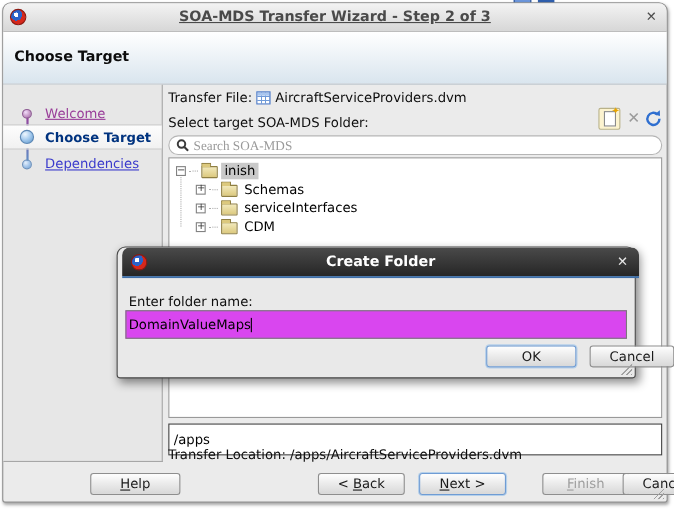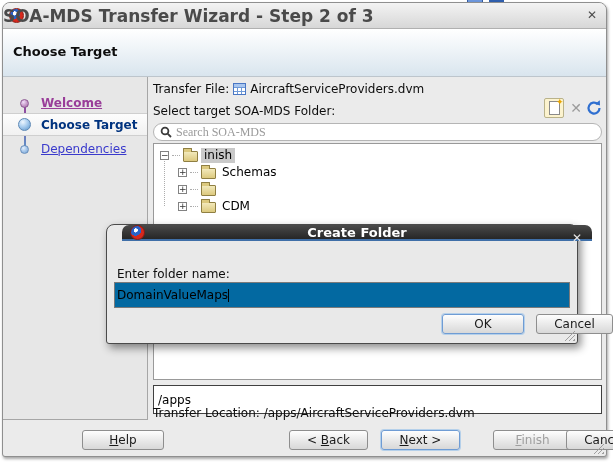--- a/index.html
+++ b/index.html
@@ -8,22 +8,22 @@
   .stage { position:relative; width:613px; height:463px; background:#fff; }
   .abs { position:absolute; }
 
   
   .window { left:2px; top:2px; width:605px; height:455px;
     background:#ebebeb; border:1px solid #8f8f8f;
     border-radius:8px 8px 3px 3px; box-shadow:1px 2px 3px rgba(0,0,0,.35); }
   .titlebar { left:0; top:0; width:603px; height:26px;
     background:linear-gradient(#f3f3f3,#d7d7d7); border-bottom:1px solid #b0b0b0;
     border-radius:7px 7px 0 0; display:flex; align-items:center; }
-  .title-text { position:absolute; left:0; right:0; text-align:left;
-    font-size:17px; font-weight:bold; color:#4a4a4a; }
+  .title-text { position:absolute; left:0; right:0; text-align:center;
+    font-size:13px; font-weight:bold; color:#4a4a4a;text-decoration:underline; }
   .close-x { position:absolute; right:9px; top:5px; font-size:12px; font-weight:bold;
     color:#4d4d4d; line-height:14px; cursor:default; }
   .oracle { width:15px; height:15px; border-radius:50%;
     background: radial-gradient(circle at 36% 34%, #ffffff 0 17%, #2a62c8 18% 44%, #d6281c 45%);
     border:1px solid #8c1a12; }
   .hdr { left:0; top:26px; width:603px; height:48px;
     background:linear-gradient(#ffffff,#d9e5ee); border-bottom:1px solid #bdc5cc; }
   .hdr-title { position:absolute; left:10px; top:15px; font-size:13px;
     font-weight:bold; color:#0d0d0d; }
 
@@ -39,21 +39,21 @@
     border:1px solid #8d5a93; }
   .dot-deps { background:radial-gradient(circle at 35% 30%, #e4effc, #a5c6ea 50%, #6f9fd2);
     border:1px solid #6a8fbb; }
   .current-row { position:absolute; left:0; top:36px; width:144px; height:23px;
     background:linear-gradient(#fdfdfd,#f1f1f1);
     border-top:1px solid #cfcfcf; border-bottom:1px solid #cfcfcf; }
   .sphere { position:absolute; left:15px; top:4px; width:13px; height:13px; border-radius:50%;
     background:radial-gradient(circle at 35% 28%, #eef6fe, #a9cdef 45%, var(--sphere-blue));
     border:1px solid #5d88b5; }
   .step-link { position:absolute; left:38px; font-size:12px; text-decoration:underline; cursor:pointer; }
-  .lk-purple { color:var(--link-purple);font-weight:bold; }
+  .lk-purple { color:var(--link-purple); }
   .lk-blue { color:var(--link-blue); }
   .step-current { position:absolute; left:38px; top:4px; font-size:12px; font-weight:bold;
     color:var(--step-navy); }
 
   
   .row-line { position:absolute; display:flex; align-items:center; gap:4px;
     font-size:12px; color:#0d0d0d; }
   .dvm-icon { width:13px; height:12px; border:1px solid #4a77c4;
     background:
       linear-gradient(#a9c6ef,#a9c6ef) 0 0/100% 3px no-repeat,
@@ -111,30 +111,30 @@
   .btn.focused { border-color:#6f9cd4; box-shadow:0 0 0 1px #b5d0ea; }
   .btn.disabled { color:#9e9e9e; cursor:default; }
   .grip { position:absolute; right:2px; bottom:2px; width:11px; height:11px;
     background:repeating-linear-gradient(135deg, transparent 0 2px, #9f9f9f 2px 3px);
     clip-path:polygon(100% 0, 100% 100%, 0 100%); }
 
   
   .modal { left:106px; top:224px; width:472px; height:120px; background:#e9e9e9;
     border:1px solid #4a4a4a; border-radius:8px 8px 3px 3px;
     box-shadow:3px 4px 9px rgba(0,0,0,.45); }
-  .modal-titlebar { position:absolute; left:15px; top:0; width:470px; height:16px;
+  .modal-titlebar { position:absolute; left:4px; top:0; width:470px; height:28px;
     background:linear-gradient(#4a4a4a,#262626); border-radius:7px 7px 0 0;
     border-bottom:2px solid var(--accent-blue); display:flex; align-items:center; }
   .modal-title { position:absolute; left:0; right:0; text-align:center; font-size:13px;
     font-weight:bold; color:#fff; }
   .modal-x { position:absolute; right:10px; top:6px; color:#e8e8e8; font-size:12px;
     font-weight:bold; cursor:pointer; }
   .modal-label { position:absolute; left:10px; top:42px; font-size:12px; color:#0d0d0d; }
   .modal-input { position:absolute; left:7px; top:57px; width:456px; height:17px;
-    background:#0369a1; border:1px solid #7a7a7a; display:flex; align-items:center;
+    background:#d946ef; border:1px solid #7a7a7a; display:flex; align-items:center;
     padding:12px 2px; font-size:12px; color:#000; }
   .caret { display:inline-block; width:1px; height:13px; background:#000; }
 
   .frag { position:absolute; top:0; }
   .frag1 { left:467px; width:16px; height:4px; background:#6c96dc; border:1px solid #33599c; border-top:none; }
   .frag2 { left:489px; width:15px; height:5px; background:#2f5fae; }
 
   svg { display:block; }
 </style>
 </head>
@@ -223,20 +223,21 @@
         <span class="twist">+</span>
         <span class="dots-h"></span>
         <span class="folder"></span>
         <span class="tlabel">Schemas</span>
       </div>
 
       <div class="trow" style="left:24px; top:37px">
         <span class="twist">+</span>
         <span class="dots-h"></span>
         <span class="folder"></span>
+        <span class="tlabel">serviceInterfaces</span>
       </div>
 
       <div class="trow" style="left:24px; top:54px">
         <span class="twist">+</span>
         <span class="dots-h"></span>
         <span class="folder"></span>
         <span class="tlabel">CDM</span>
       </div>
     </div>
 

